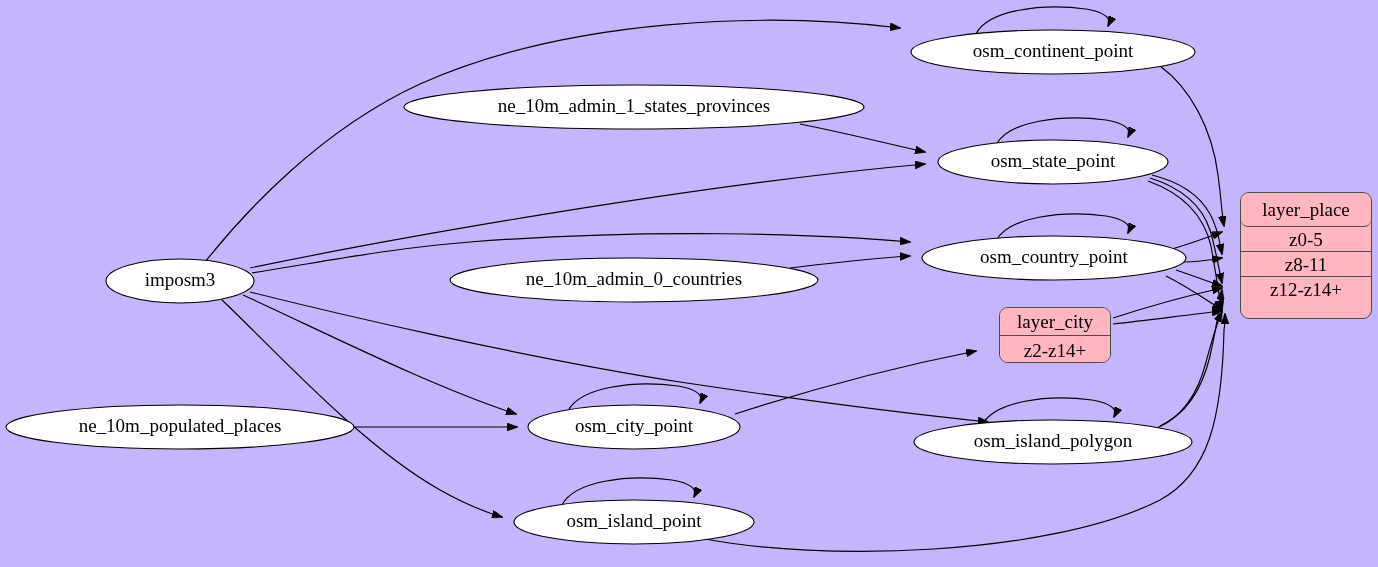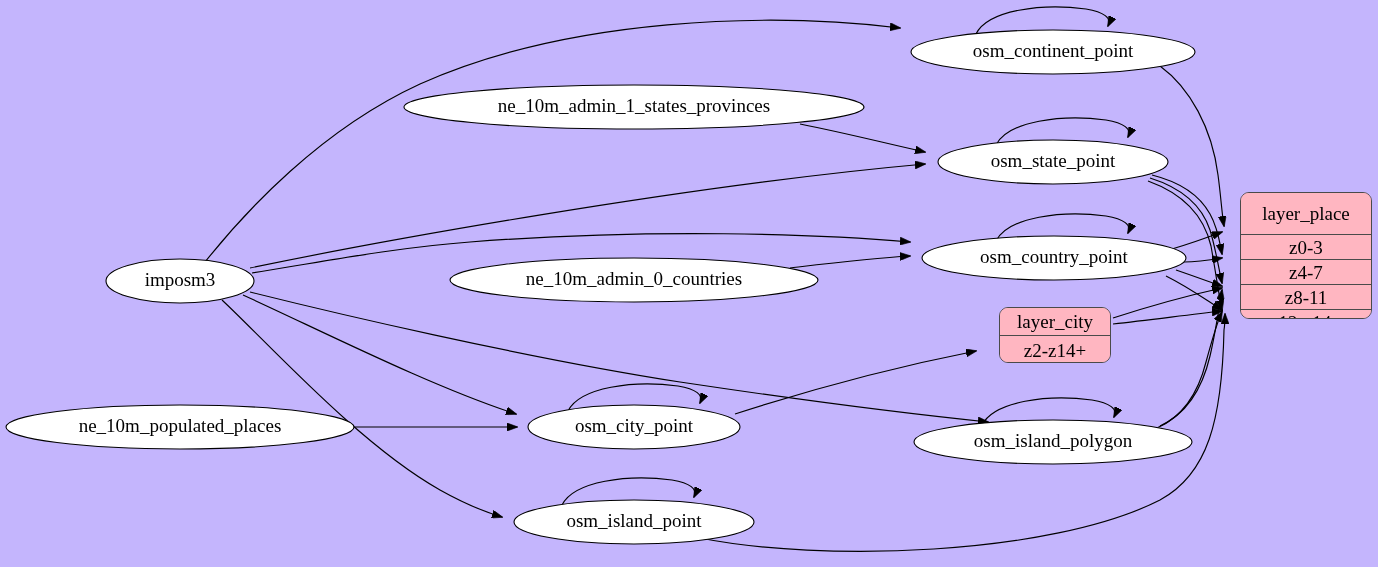--- a/index.html
+++ b/index.html
@@ -169,20 +169,19 @@
       </g>
     </g>
   </svg>
 
   <div class="table-node" style="left:999px; top:307px; width:112px; height:56px;">
     <div class="table-row" style="height:28px;">layer_city</div>
     <div class="table-row" style="height:28px;">z2-z14+</div>
   </div>
 
   <div class="table-node" style="left:1240px; top:192px; width:132px; height:127px;">
-    <div class="table-row" style="height:42px;">layer_place</div>
-    <div class="table-row" style="height:25px;">z0-3</div>
-    <div class="table-row" style="height:25px;">z4-7</div>
+    <div class="table-row" style="height:34px;border-radius:7px;">layer_place</div>
+    <div class="table-row" style="height:25px;">z0-5</div>
     <div class="table-row" style="height:25px;">z8-11</div>
     <div class="table-row" style="height:25px;">z12-z14+</div>
   </div>
 
 </div>
 
 </body></html>

